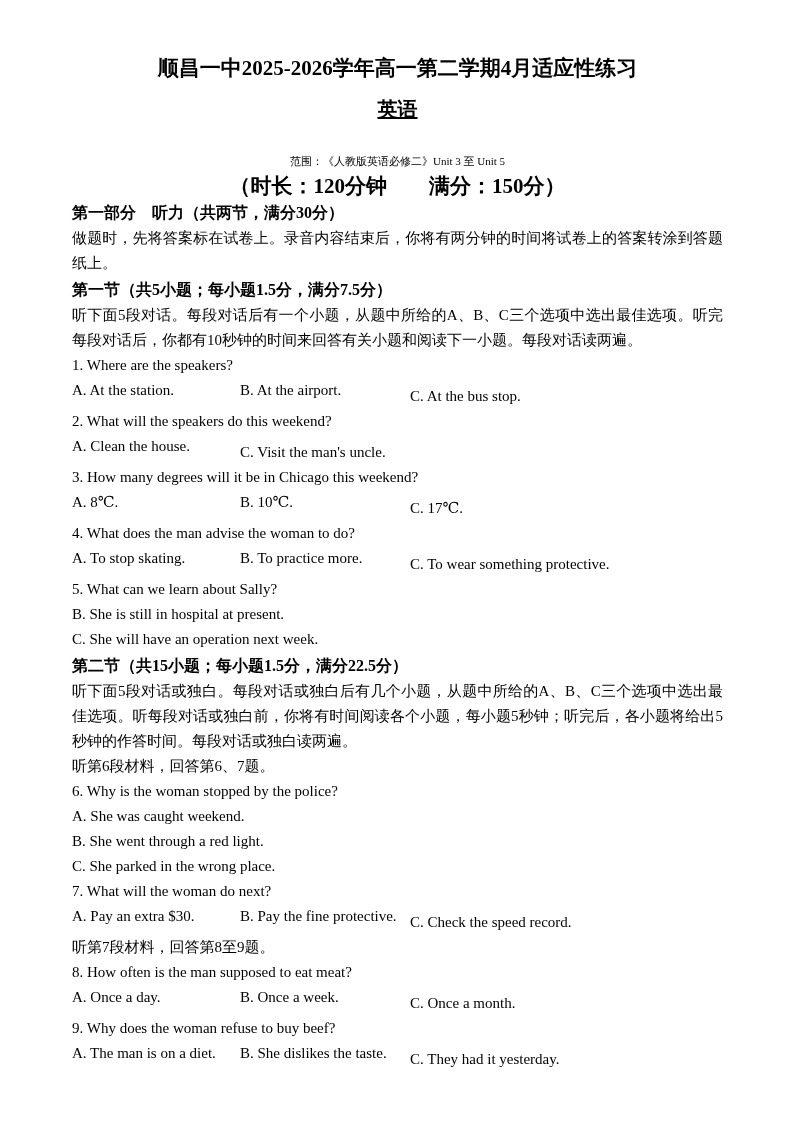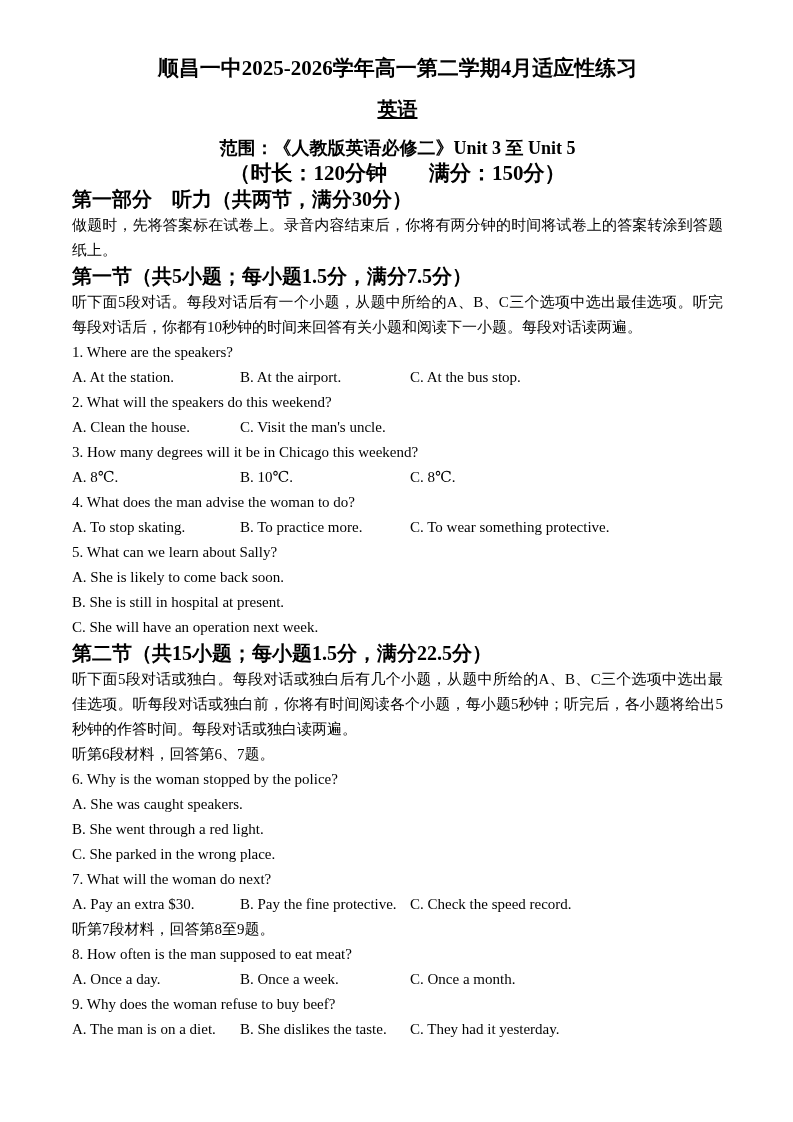--- a/index.html
+++ b/index.html
@@ -24,41 +24,41 @@
   .subject {
     text-align: center;
     font-weight: bold;
     font-size: 20px;
     line-height: 30px;
     margin-top: 10px;
     text-decoration: underline;
   }
   .scope {
     text-align: center;
-    font-weight: bold;
-    font-size: 18px;
-    margin-top: 12px;
+    font-weight: normal;
+    font-size: 11px;
+    margin-top: 25px;
   }
   .duration {
     text-align: center;
     font-weight: bold;
     font-size: 21px;
   }
   .sec-heading {
     font-weight: bold;
-    font-size: 20px;
+    font-size: 16px;
     line-height: 27px;
     font-family: Liberation Serif, serif;
   }
   .para { text-align: justify; }
   .stem { }
   .options-row { display: flex; justify-content: flex-end; }
   .opt-a { min-width: 168px; padding-right: 6px; white-space: nowrap; }
   .opt-b { min-width: 170px; padding-right: 6px; white-space: nowrap; }
-  .opt-c { flex: 1; white-space: nowrap; }
+  .opt-c { flex: 1; white-space: nowrap; margin-top: 6px; }
   .opt-line { }
   .material-note { }
 </style>
 </head>
 <body>
 
 <div class="page">
 
   <div class="title">顺昌一中2025-2026学年高一第二学期4月适应性练习</div>
   <div class="subject">英语</div>
@@ -86,48 +86,47 @@
       <span class="opt-a">A. Clean the house.</span>
       <span class="opt-c">C. Visit the man's uncle.</span>
     </div>
   </div>
 
   <div class="question">
     <div class="stem">3. How many degrees will it be in Chicago this weekend?</div>
     <div class="options-row">
       <span class="opt-a">A. 8℃.</span>
       <span class="opt-b">B. 10℃.</span>
-      <span class="opt-c">C. 8℃.</span>
+      <span class="opt-c">C. 17℃.</span>
     </div>
   </div>
 
   <div class="question">
     <div class="stem">4. What does the man advise the woman to do?</div>
     <div class="options-row">
       <span class="opt-a">A. To stop skating.</span>
       <span class="opt-b">B. To practice more.</span>
       <span class="opt-c">C. To wear something protective.</span>
     </div>
   </div>
 
   <div class="question">
     <div class="stem">5. What can we learn about Sally?</div>
-    <div class="opt-line">A. She is likely to come back soon.</div>
     <div class="opt-line">B. She is still in hospital at present.</div>
     <div class="opt-line">C. She will have an operation next week.</div>
   </div>
 
   <div class="sec-heading">第二节（共15小题；每小题1.5分，满分22.5分）</div>
   <div class="para">听下面5段对话或独白。每段对话或独白后有几个小题，从题中所给的A、B、C三个选项中选出最佳选项。听每段对话或独白前，你将有时间阅读各个小题，每小题5秒钟；听完后，各小题将给出5秒钟的作答时间。每段对话或独白读两遍。</div>
 
   <div class="material-note">听第6段材料，回答第6、7题。</div>
 
   <div class="question">
     <div class="stem">6. Why is the woman stopped by the police?</div>
-    <div class="opt-line">A. She was caught speakers.</div>
+    <div class="opt-line">A. She was caught weekend.</div>
     <div class="opt-line">B. She went through a red light.</div>
     <div class="opt-line">C. She parked in the wrong place.</div>
   </div>
 
   <div class="question">
     <div class="stem">7. What will the woman do next?</div>
     <div class="options-row">
       <span class="opt-a">A. Pay an extra $30.</span>
       <span class="opt-b">B. Pay the fine protective.</span>
       <span class="opt-c">C. Check the speed record.</span>

